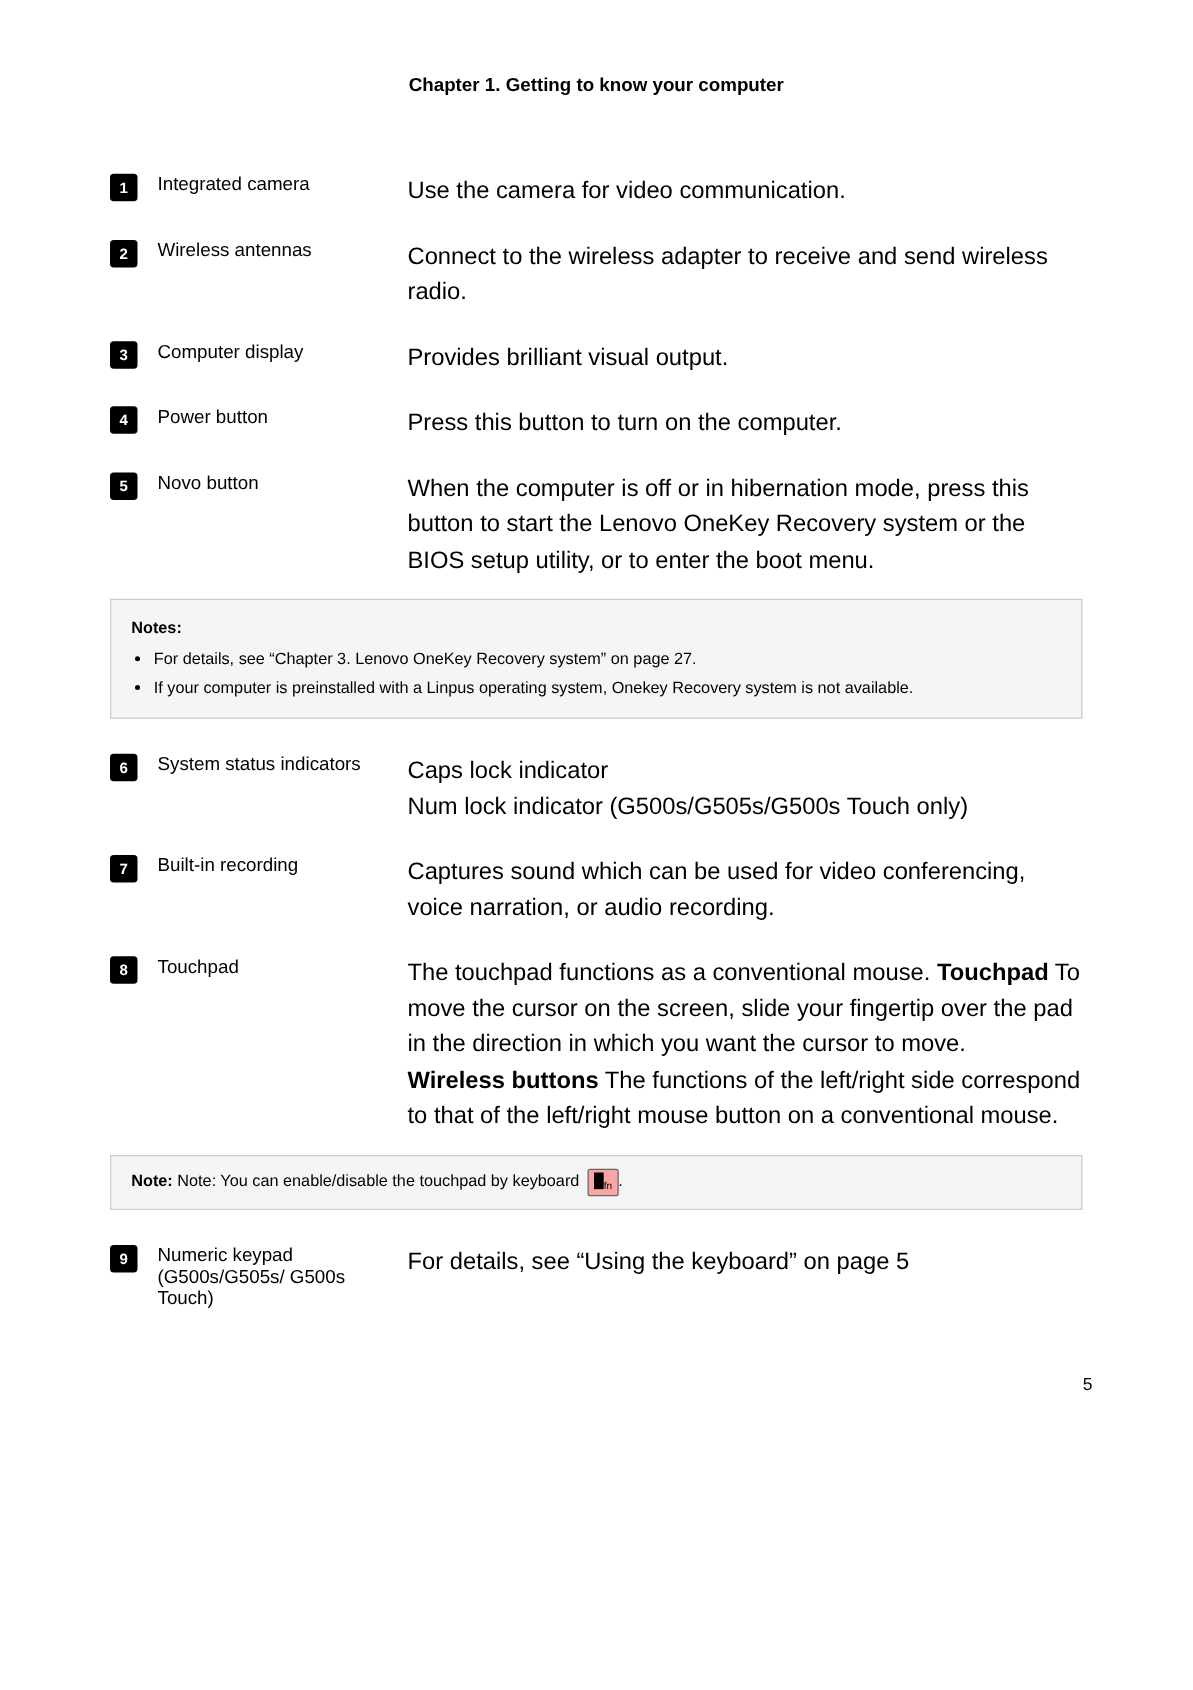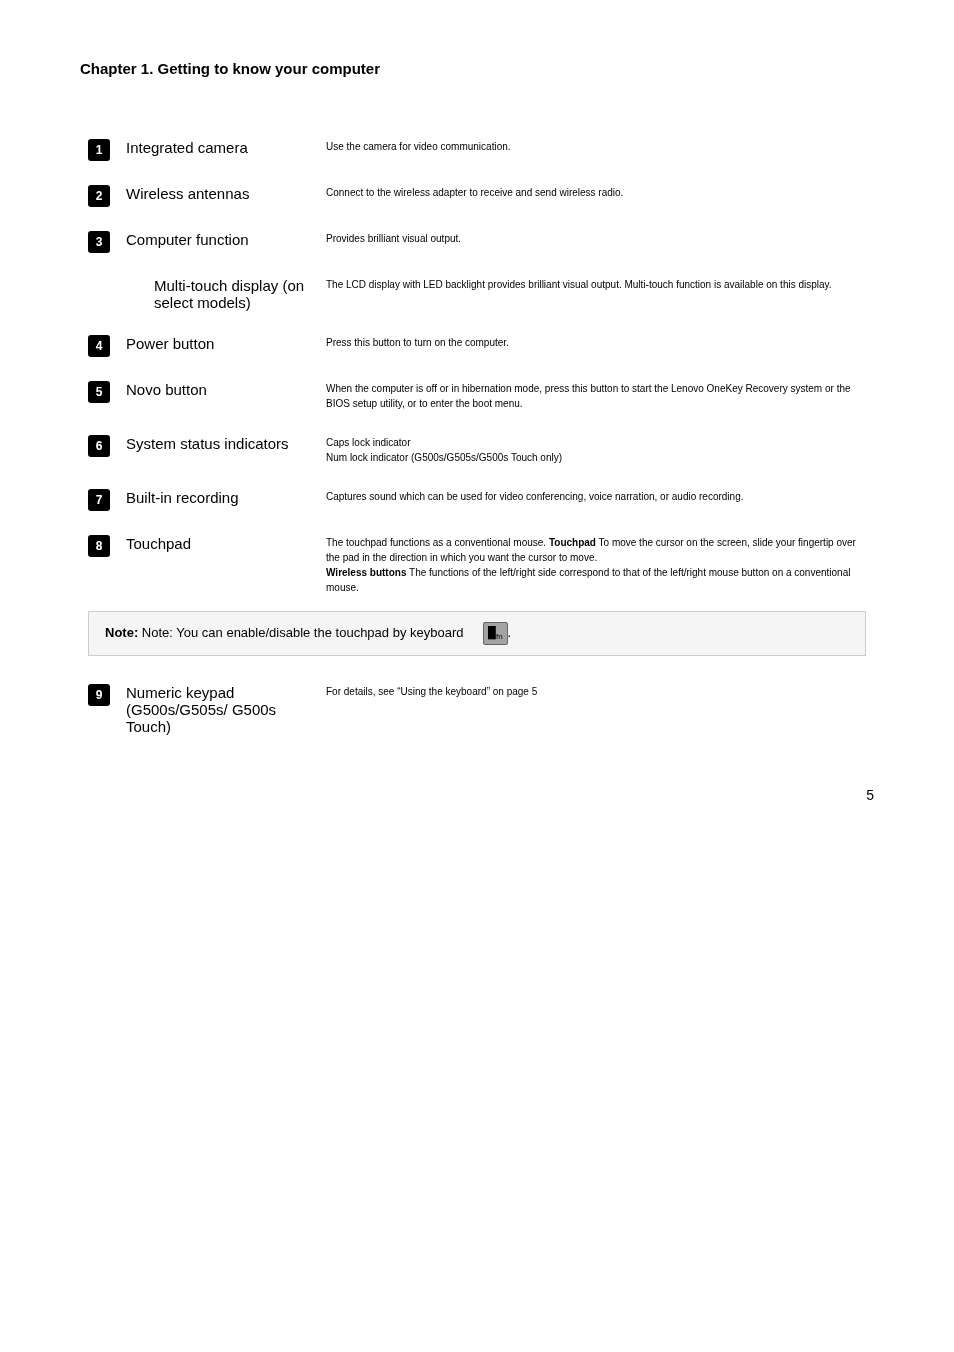--- a/index.html
+++ b/index.html
@@ -12,21 +12,21 @@
       font-family: Arial, Helvetica, sans-serif;
       font-size: 14px;
       background: #ffffff;
       color: #000000;
       width: 954px;
       min-height: 1352px;
       padding: 60px 80px 60px 80px;
     }
 
     .page-header {
-      text-align: left;
+      text-align: center;
       font-size: 15px;
       font-weight: bold;
       margin-bottom: 50px;
       padding-bottom: 0;
     }
 
     .content-table {
       width: 100%;
       border-collapse: collapse;
     }
@@ -57,21 +57,21 @@
 
     .term-cell {
       width: 200px;
       font-weight: normal;
       font-size: 15px;
       padding-right: 20px;
       padding-top: 12px;
     }
 
     .desc-cell {
-      font-size: 10px;
+      font-size: 19px;
       line-height: 1.5;
     }
 
     .notes-box {
       background: #f5f5f5;
       border: 1px solid #cccccc;
       padding: 12px 16px;
       margin: 4px 0;
       font-size: 13px;
       line-height: 1.6;
@@ -139,46 +139,52 @@
         <span class="num-badge">2</span>
       </td>
       <td class="term-cell">Wireless antennas</td>
       <td class="desc-cell">Connect to the wireless adapter to receive and send wireless radio.</td>
     </tr>
 
     <tr>
       <td class="num-cell">
         <span class="num-badge">3</span>
       </td>
-      <td class="term-cell">Computer function</td>
+      <td class="term-cell">Computer display</td>
       <td class="desc-cell">Provides brilliant visual output.</td>
     </tr>
 
-    <tr class="row-no-num">
-      <td class="num-cell"></td>
-      <td class="term-cell">Multi-touch display (on select models)</td>
-      <td class="desc-cell">The LCD display with LED backlight provides brilliant visual output. Multi-touch function is available on this display.</td>
-    </tr>
 
     <tr>
       <td class="num-cell">
         <span class="num-badge">4</span>
       </td>
       <td class="term-cell">Power button</td>
       <td class="desc-cell">Press this button to turn on the computer.</td>
     </tr>
 
     <tr>
       <td class="num-cell">
         <span class="num-badge">5</span>
       </td>
       <td class="term-cell">Novo button</td>
       <td class="desc-cell">When the computer is off or in hibernation mode, press this button to start the Lenovo OneKey Recovery system or the BIOS setup utility, or to enter the boot menu.</td>
     </tr>
 
+    <tr class="bordered-row">
+      <td colspan="3" style="padding: 0 8px 12px 8px;">
+        <div class="notes-box">
+          <div class="notes-title">Notes:</div>
+          <ul>
+            <li>For details, see “Chapter 3. Lenovo OneKey Recovery system” on page 27.</li>
+            <li>If your computer is preinstalled with a Linpus operating system, Onekey Recovery system is not available.</li>
+          </ul>
+        </div>
+      </td>
+    </tr>
 
     <tr>
       <td class="num-cell">
         <span class="num-badge">6</span>
       </td>
       <td class="term-cell">System status indicators</td>
       <td class="desc-cell">
         <span>Caps lock indicator</span><br>
         <span>Num lock indicator (G500s/G505s/G500s Touch only)</span>
       </td>
@@ -203,21 +209,21 @@
         <br><strong>Wireless buttons</strong> The functions of the left/right side correspond to that of the left/right mouse button on a conventional mouse.
       </td>
     </tr>
 
     <tr class="bordered-row">
       <td colspan="3" style="padding: 0 8px 12px 8px;">
         <div class="note-inline-box">
           <span>
             <strong>Note:</strong>
             <span>Note: You can enable/disable the touchpad by keyboard</span>
-            <span style="display:inline-block; border:1px solid #666; border-radius:2px; padding:1px 4px; font-size:11px; vertical-align:middle; margin-left:16px; background:#a3a3a3;">█<sub style="font-size:8px">fn</sub></span>.
+            <span style="display:inline-block; border:1px solid #666; border-radius:2px; padding:1px 4px; font-size:11px; vertical-align:middle; margin-left:3px; background:#fca5a5;">█<sub style="font-size:8px">fn</sub></span>.
           </span>
         </div>
       </td>
     </tr>
 
     <tr>
       <td class="num-cell">
         <span class="num-badge">9</span>
       </td>
       <td class="term-cell">Numeric keypad (G500s/G505s/ G500s Touch)</td>

